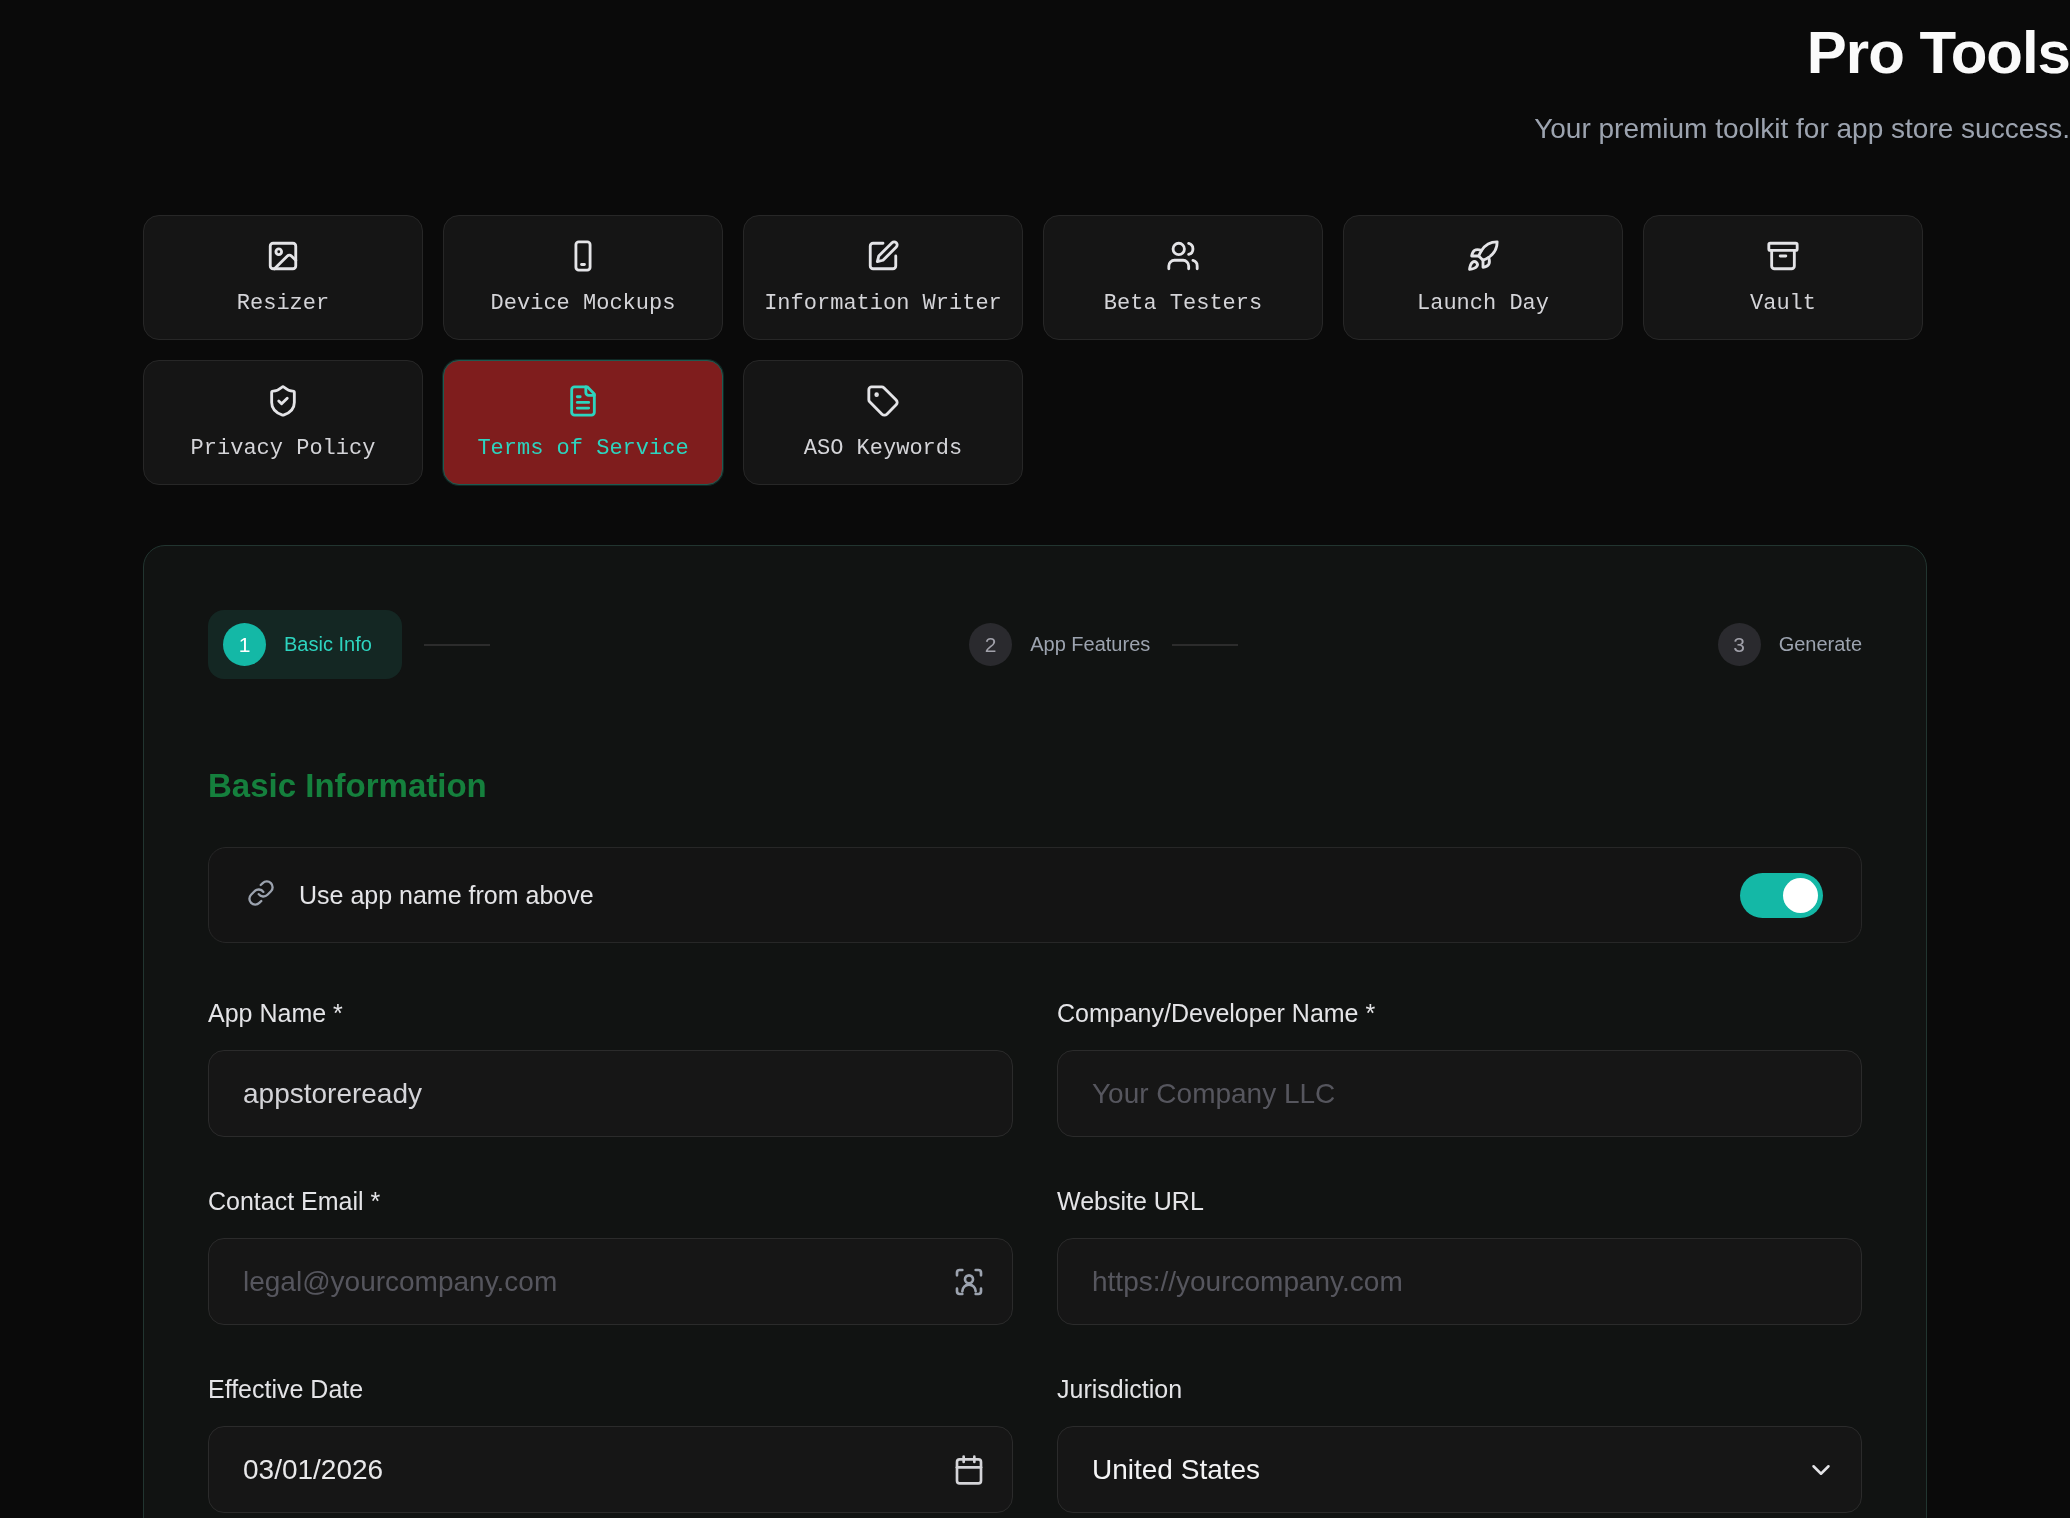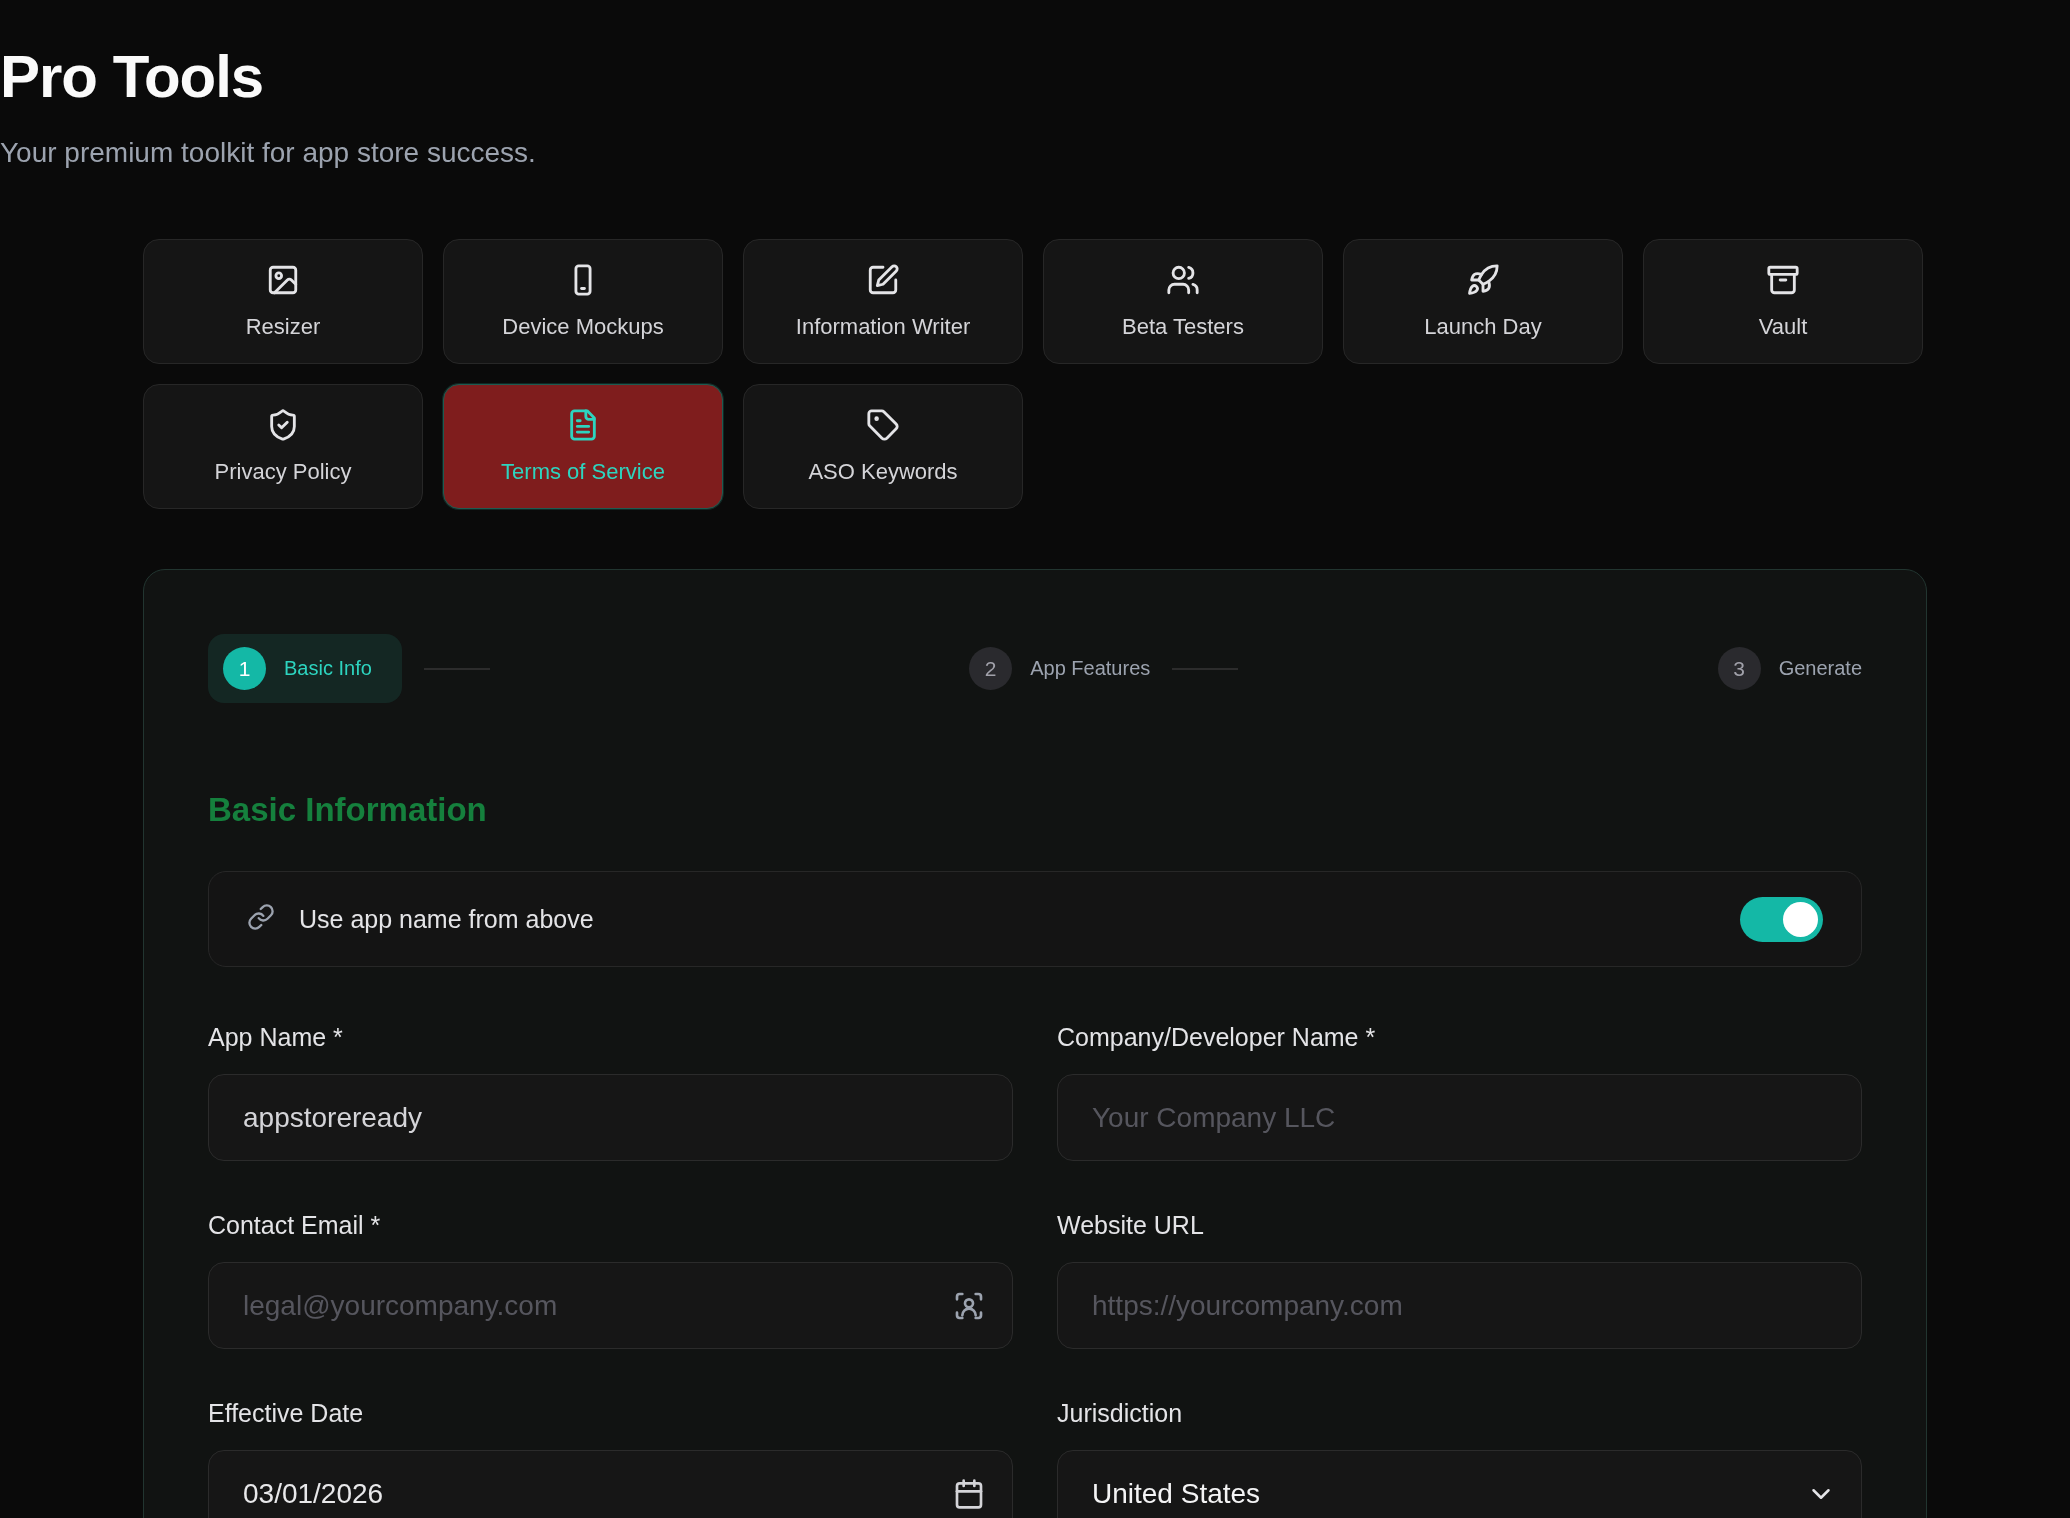--- a/index.html
+++ b/index.html
@@ -2,27 +2,27 @@
 <html><head>
 <meta charset="utf-8">
 <style>
   * { margin:0; padding:0; box-sizing:border-box; }
   html,body { background:#0a0a0a; }
   body {
     width:2070px; height:1518px; overflow:hidden;
     font-family:"Liberation Sans","DejaVu Sans",sans-serif;
     color:#fafafa;
   }
-  .header { text-align:left; padding-top:42px; }
+  .header { text-align:right; padding-top:18px; }
   .page-title { font-size:60px; font-weight:700; letter-spacing:-1px; }
   .page-subtitle { margin-top:26px; font-size:28px; color:#9ca3af; font-weight:400; }
 
   .tools {
     width:1784px; margin:70px auto 0;
-    display:flex; flex-wrap:wrap; gap:20px;
+    display:flex; flex-wrap:wrap; gap:20px;font-family:Liberation Mono, monospace;
   }
   .tool {
     width:280px; height:125px;
     background:#151515; border:1px solid #272727; border-radius:16px;
     display:flex; flex-direction:column; align-items:center; justify-content:center;
     gap:13px; cursor:pointer;
   }
   .tool svg { width:34px; height:34px; color:#e4e4e7; }
   .tool .tool-label { font-size:22px; color:#d4d4d8; }
   .tool.active {

